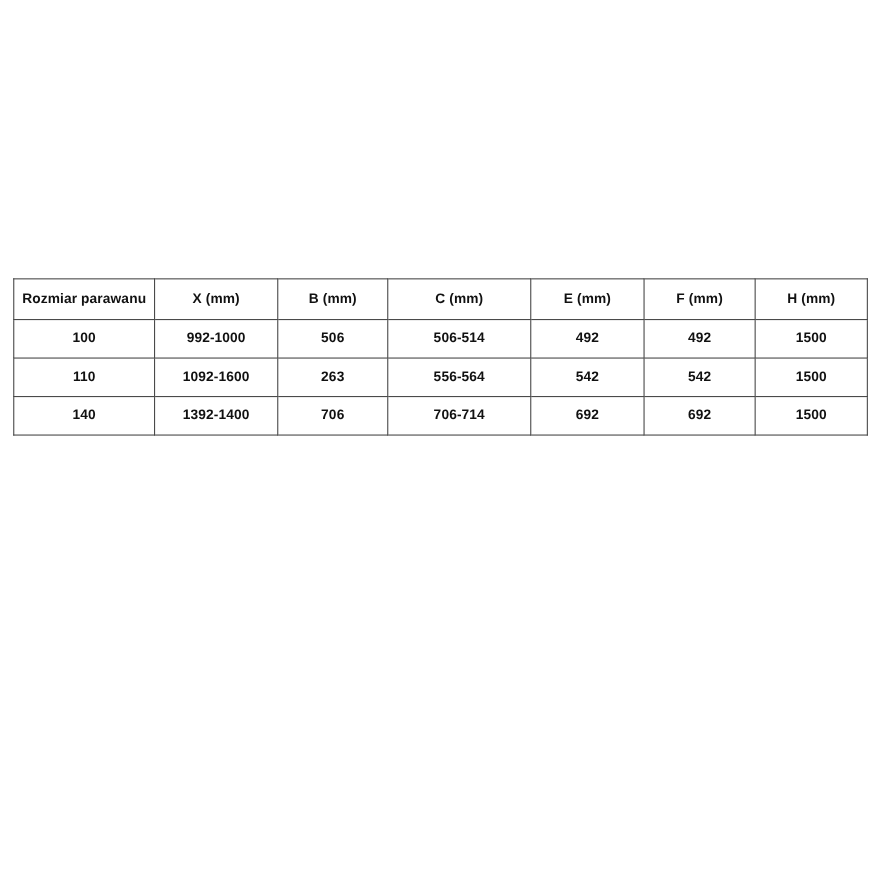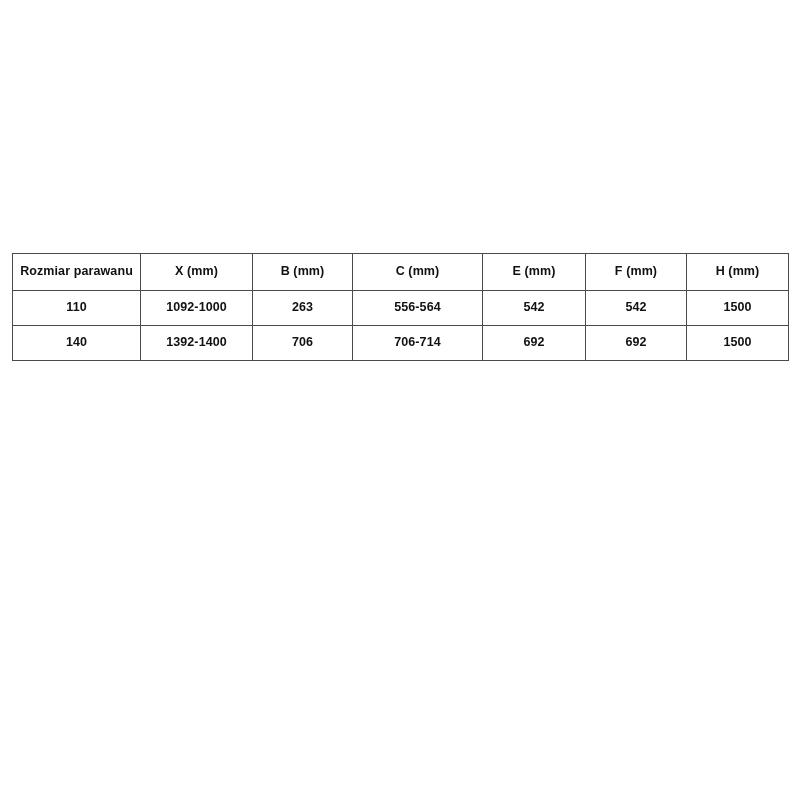--- a/index.html
+++ b/index.html
@@ -70,22 +70,31 @@
         <th>X (mm)</th>
         <th>B (mm)</th>
         <th>C (mm)</th>
         <th>E (mm)</th>
         <th>F (mm)</th>
         <th>H (mm)</th>
       </tr>
     </thead>
     <tbody>
       <tr>
+        <td>100</td>
+        <td>992-1000</td>
+        <td>506</td>
+        <td>506-514</td>
+        <td>492</td>
+        <td>492</td>
+        <td>1500</td>
+      </tr>
+      <tr>
         <td>110</td>
-        <td>1092-1000</td>
+        <td>1092-1600</td>
         <td>263</td>
         <td>556-564</td>
         <td>542</td>
         <td>542</td>
         <td>1500</td>
       </tr>
       <tr>
         <td>140</td>
         <td>1392-1400</td>
         <td>706</td>

